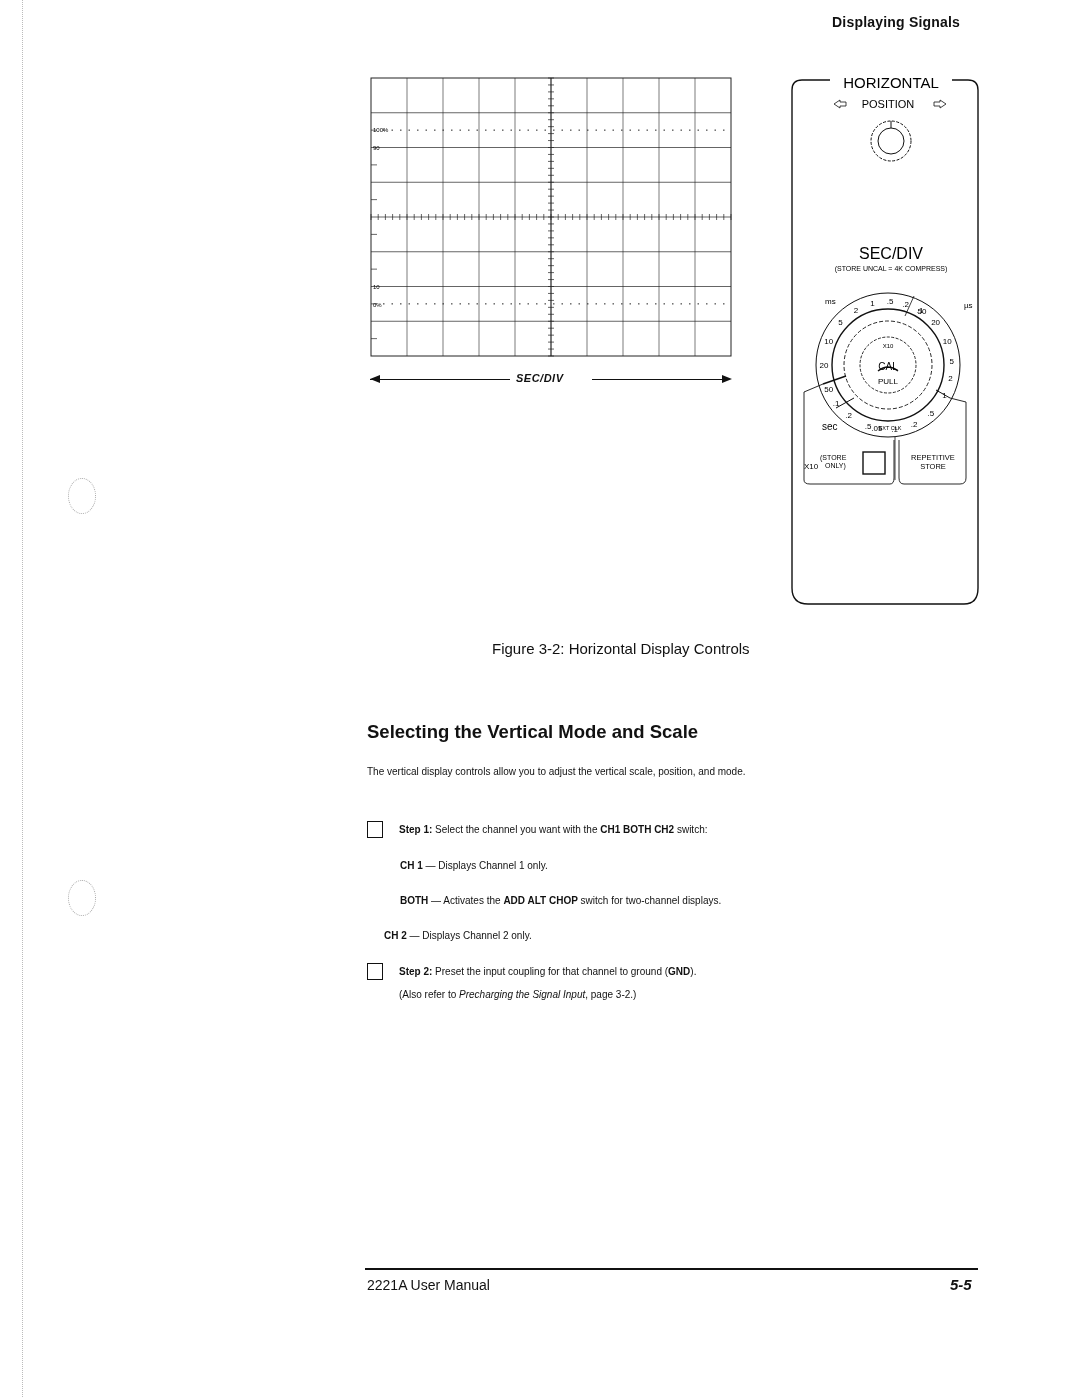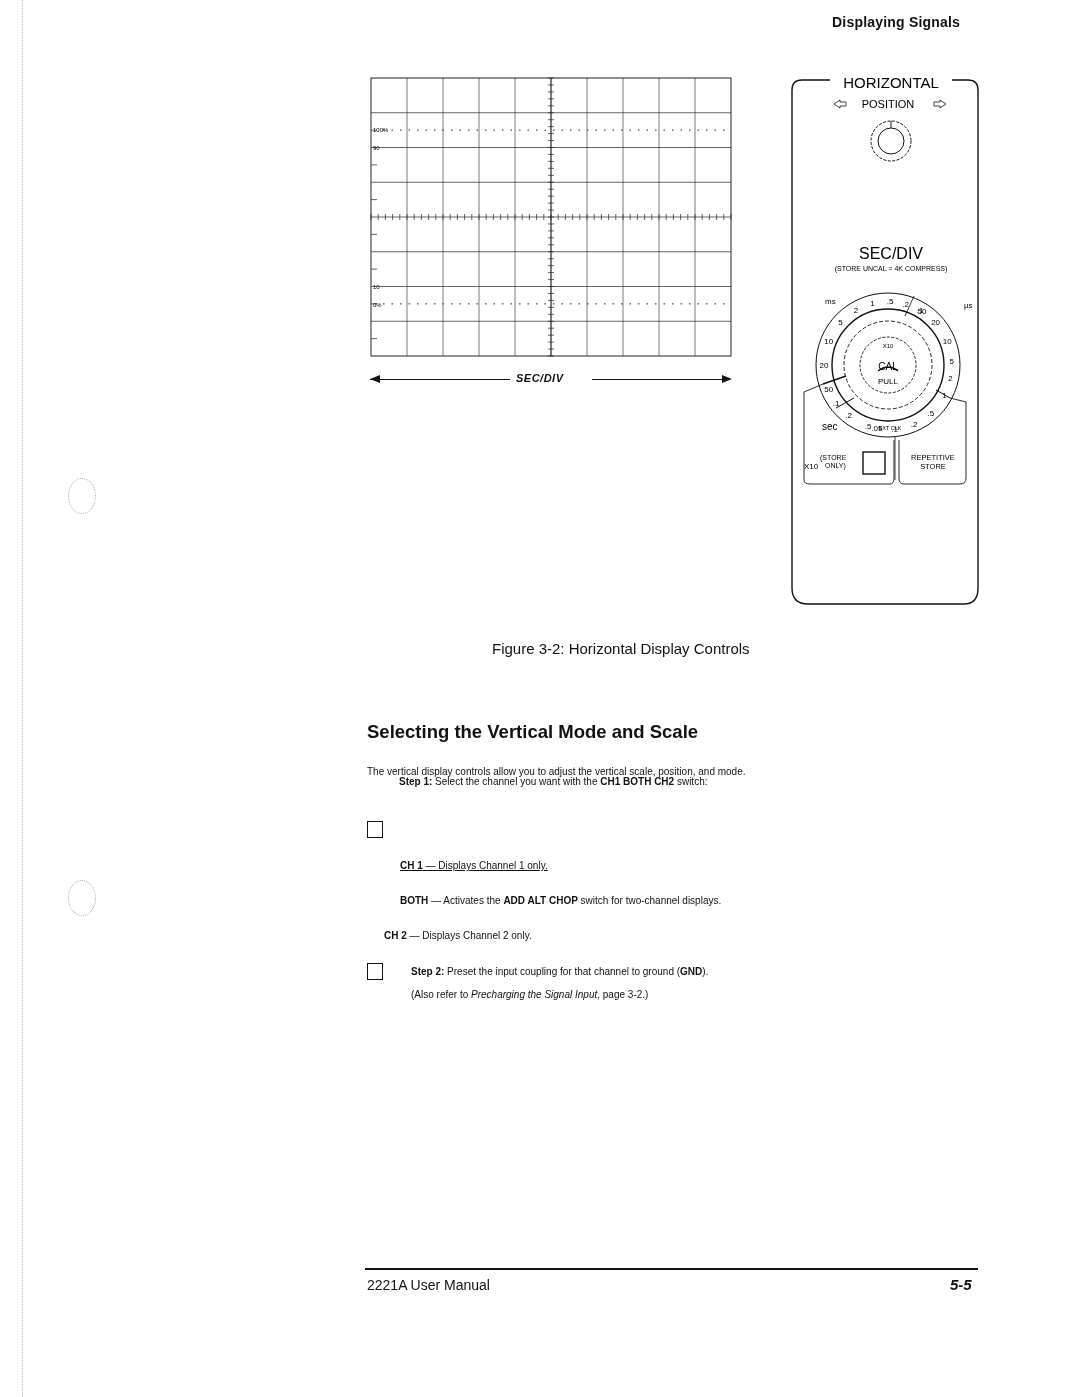--- a/index.html
+++ b/index.html
@@ -234,24 +234,24 @@
   <text x="143" y="392" font-size="7.5" text-anchor="middle">REPETITIVE</text>
   <text x="143" y="401" font-size="7.5" text-anchor="middle">STORE</text>
 </svg>
 
 <div class="abs caption">Figure 3-2:  Horizontal Display Controls</div>
 
 <h2>Selecting the Vertical Mode and Scale</h2>
 <div class="para" style="top:760px;">The vertical display controls allow you to adjust the vertical scale, position, and mode.</div>
 
 <div class="chk" style="left:367px;top:821px;"></div>
-<div class="para" style="left:399px;top:770px;"><b>Step 1:</b><span> Select the channel you want with the </span><b>CH1 BOTH CH2</b><span> switch:</span></div>
-
-<div class="para" style="left:400px;top:854px;text-decoration:underline;"><b>CH 1</b><span> — Displays Channel 1 only.</span></div>
+<div class="para" style="left:399px;top:818px;"><b>Step 1:</b><span> Select the channel you want with the </span><b>CH1 BOTH CH2</b><span> switch:</span></div>
+
+<div class="para" style="left:400px;top:854px;"><b>CH 1</b><span> — Displays Channel 1 only.</span></div>
 <div class="para" style="left:400px;top:889px;width:590px;"><b>BOTH</b><span> — Activates the </span><b>ADD ALT CHOP</b><span> switch for two-channel displays.</span></div>
 <div class="para" style="left:384px;top:924px;"><b>CH 2</b><span> — Displays Channel 2 only.</span></div>
 
 <div class="chk" style="left:367px;top:963px;"></div>
-<div class="para" style="left:399px;top:960px;margin-left:12px;"><b>Step 2:</b><span> Preset the input coupling for that channel to ground (</span><b>GND</b><span>).</span><br><span>(Also refer to </span><i>Precharging the Signal Input</i><span>, page 3-2.)</span></div>
+<div class="para" style="left:399px;top:960px;"><b>Step 2:</b><span> Preset the input coupling for that channel to ground (</span><b>GND</b><span>).</span><br><span>(Also refer to </span><i>Precharging the Signal Input</i><span>, page 3-2.)</span></div>
 
 <div class="abs foot-rule"></div>
 <div class="abs foot-left">2221A User Manual</div>
 <div class="abs foot-right">5-5</div>
 
 </body></html>

